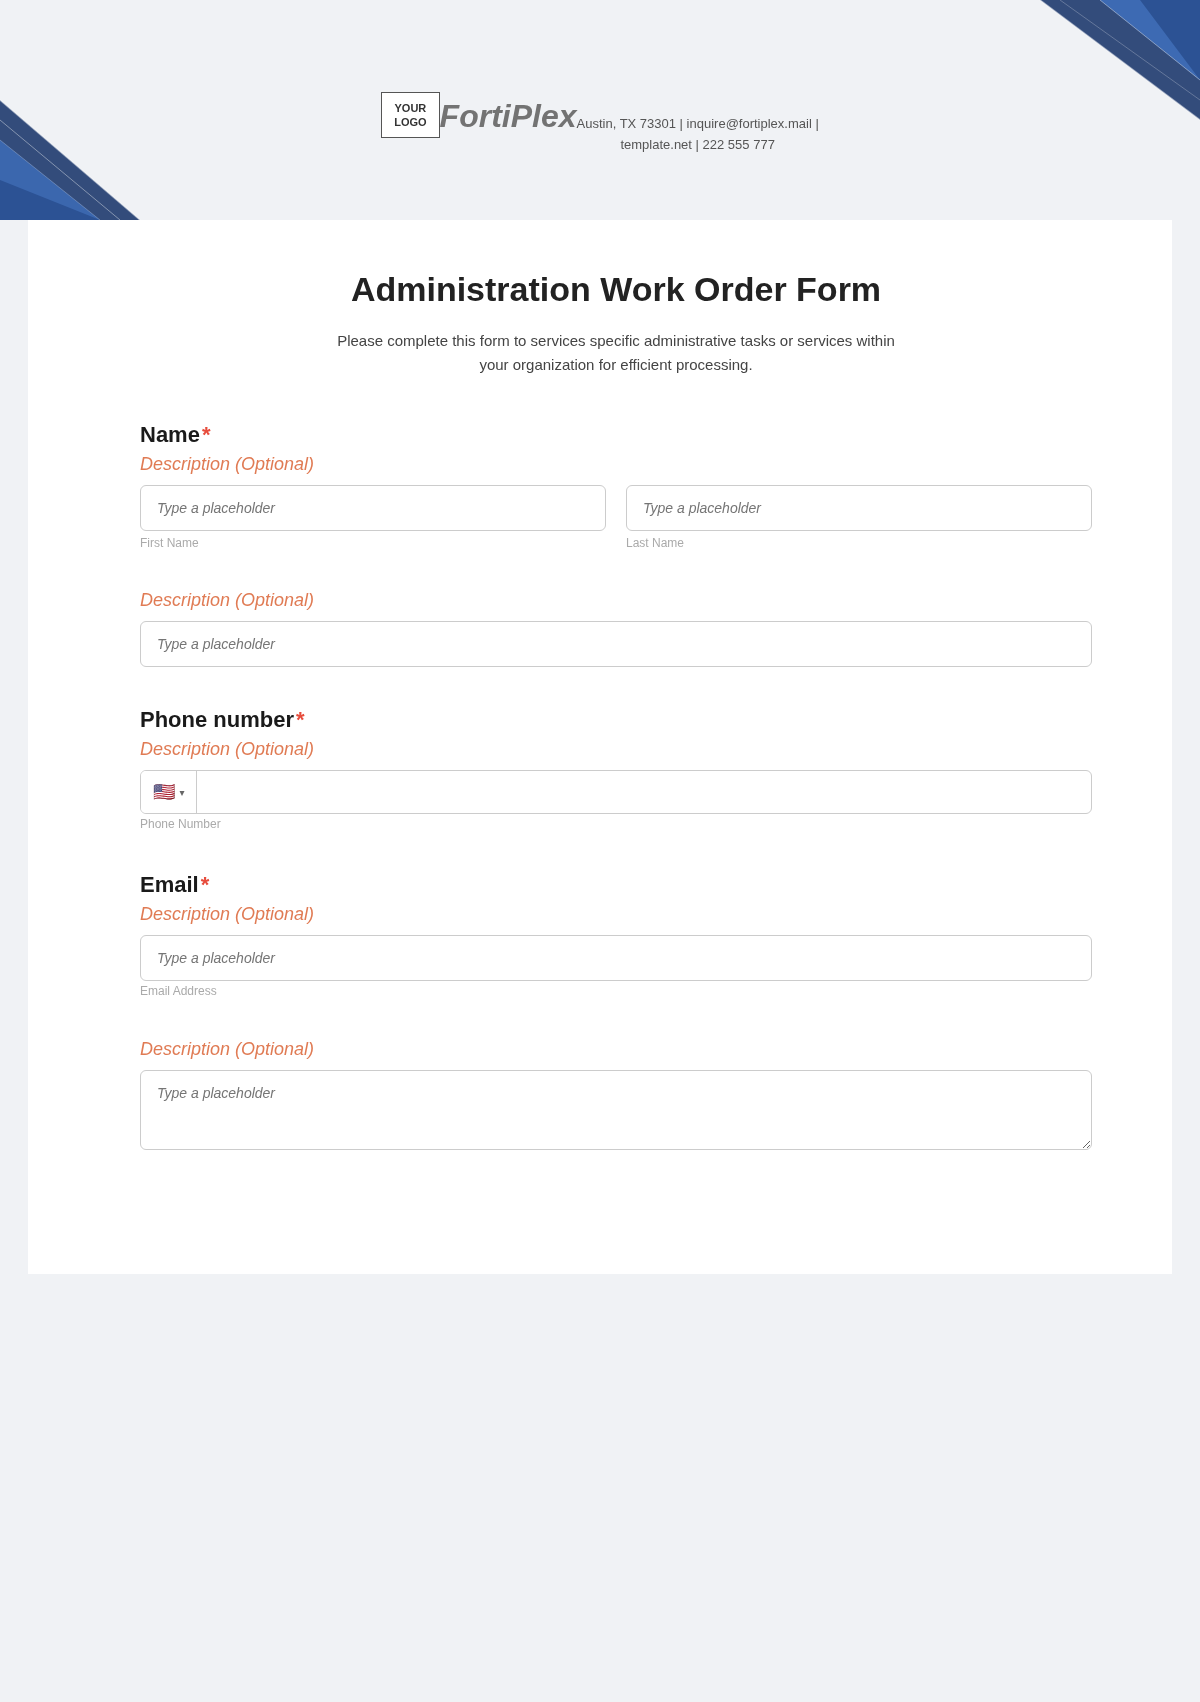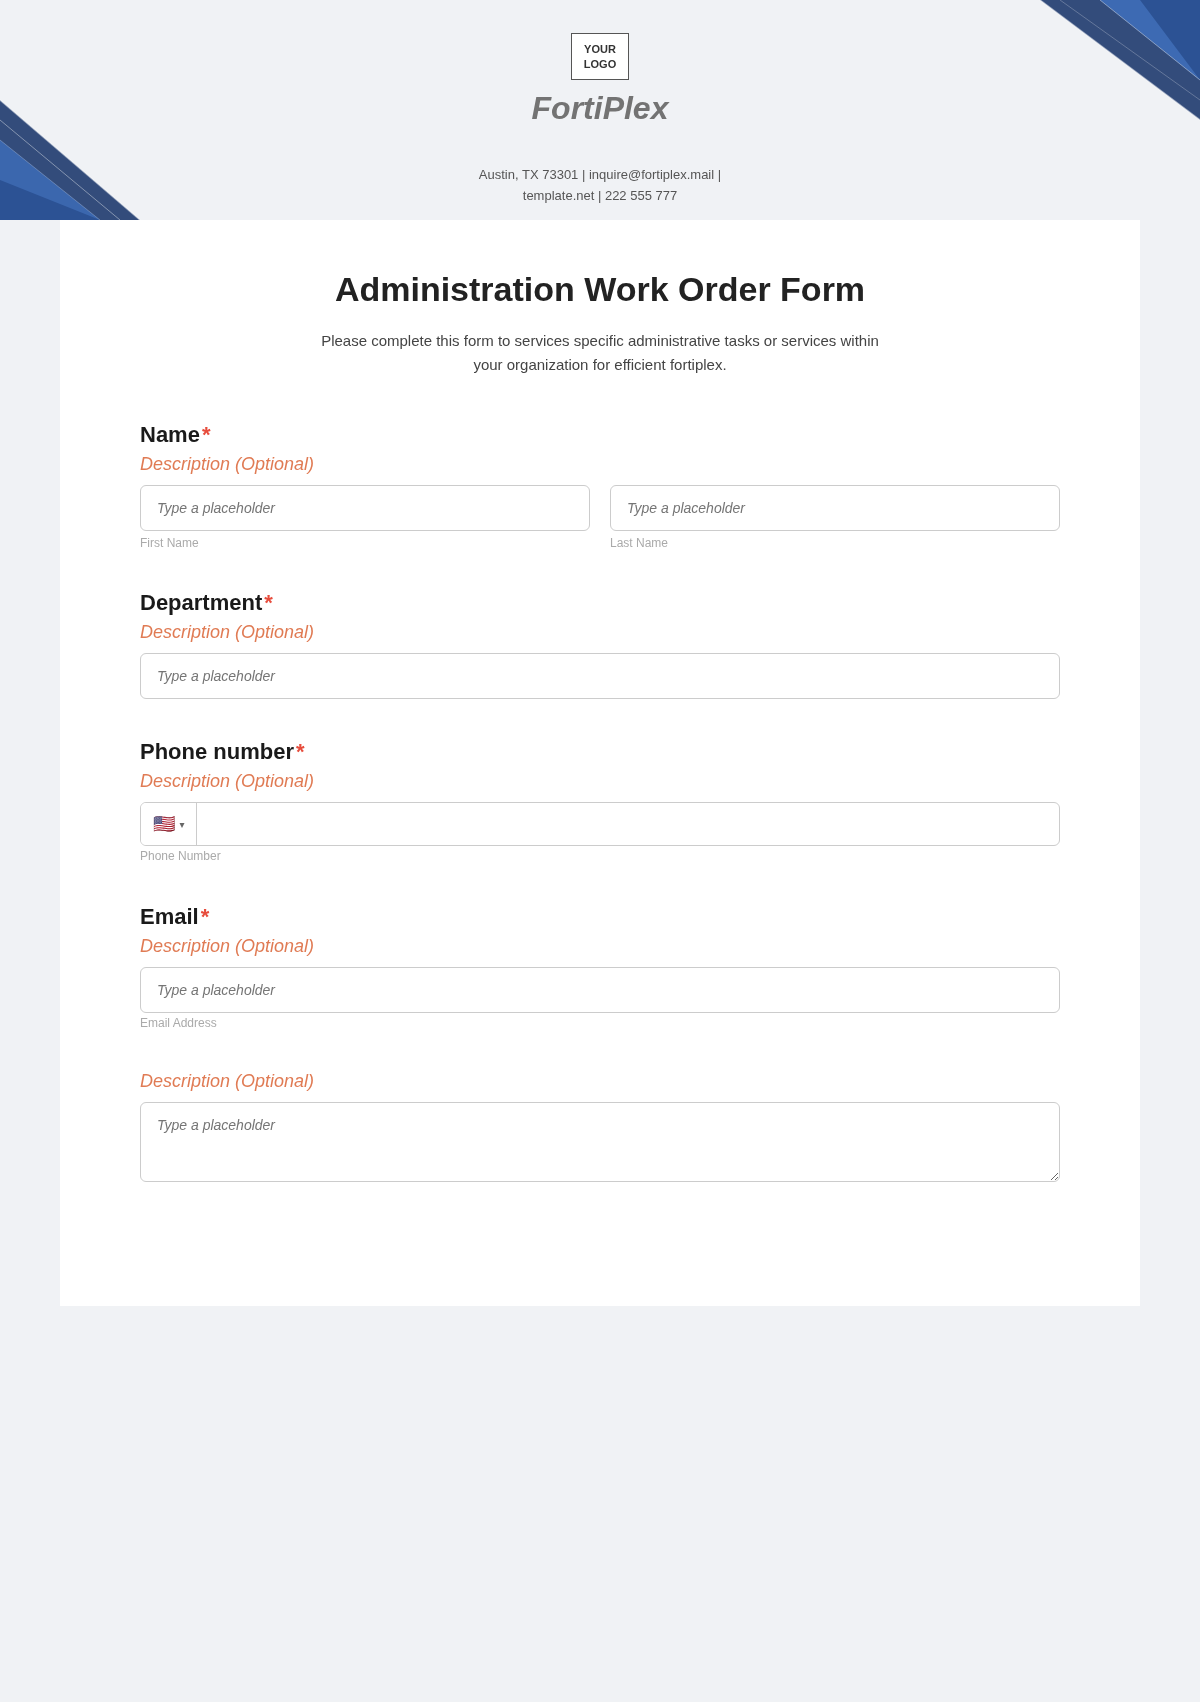--- a/index.html
+++ b/index.html
@@ -21,21 +21,20 @@
       background: #f0f2f5;
     }
 
     
     .header {
       position: relative;
       background: #f0f2f5;
       height: 220px;
       overflow: hidden;
       display: flex;
-      flex-direction: column;
       align-items: center;
       justify-content: center;
       padding-top: 20px;
     }
 
     
     .deco-top-right {
       position: absolute;
       top: 0;
       right: 0;
@@ -79,22 +78,22 @@
       color: #555;
       text-align: center;
       z-index: 2;
       line-height: 1.6;
       margin-top: 30px;
     }
 
     
     .main-content {
       background: white;
-      margin: 0 60px;
-      padding: 50px 80px 80px 80px;
+      margin: 0 28px;
+      padding: 50px 80px 80px 112px;
       border-radius: 0;
     }
 
     .form-title {
       font-size: 34px;
       font-weight: 700;
       color: #222;
       text-align: center;
       margin-bottom: 20px;
     }
@@ -252,44 +251,41 @@
       <span>template.net | 222 555 777</span>
     </div>
   </div>
 
   <div class="main-content">
 
     <h1 class="form-title">Administration Work Order Form</h1>
 
     <p class="form-subtitle">
       <span>Please complete this form to services specific administrative tasks or services within</span><br>
-      <span>your organization for efficient fortiplex.</span>
+      <span>your organization for efficient processing.</span>
     </p>
 
     <div class="form-section">
       <div class="field-label">
         <span>Name</span><span class="required-star">*</span>
       </div>
       <div class="field-description">Description (Optional)</div>
       <div class="input-row">
         <div class="input-group">
           <input type="text" class="form-input" placeholder="Type a placeholder" style="">
           <span class="sub-label">First Name</span>
         </div>
         <div class="input-group">
           <input type="text" class="form-input" placeholder="Type a placeholder" style="">
           <span class="sub-label">Last Name</span>
         </div>
       </div>
     </div>
 
     <div class="form-section">
-      <div class="field-label">
-        <span>Department</span><span class="required-star">*</span>
-      </div>
       <div class="field-description">Description (Optional)</div>
       <input type="text" class="form-input" placeholder="Type a placeholder" style="">
     </div>
 
     <div class="form-section">
       <div class="field-label">
         <span>Phone number</span><span class="required-star">*</span>
       </div>
       <div class="field-description">Description (Optional)</div>
       <div class="phone-input-wrapper">

